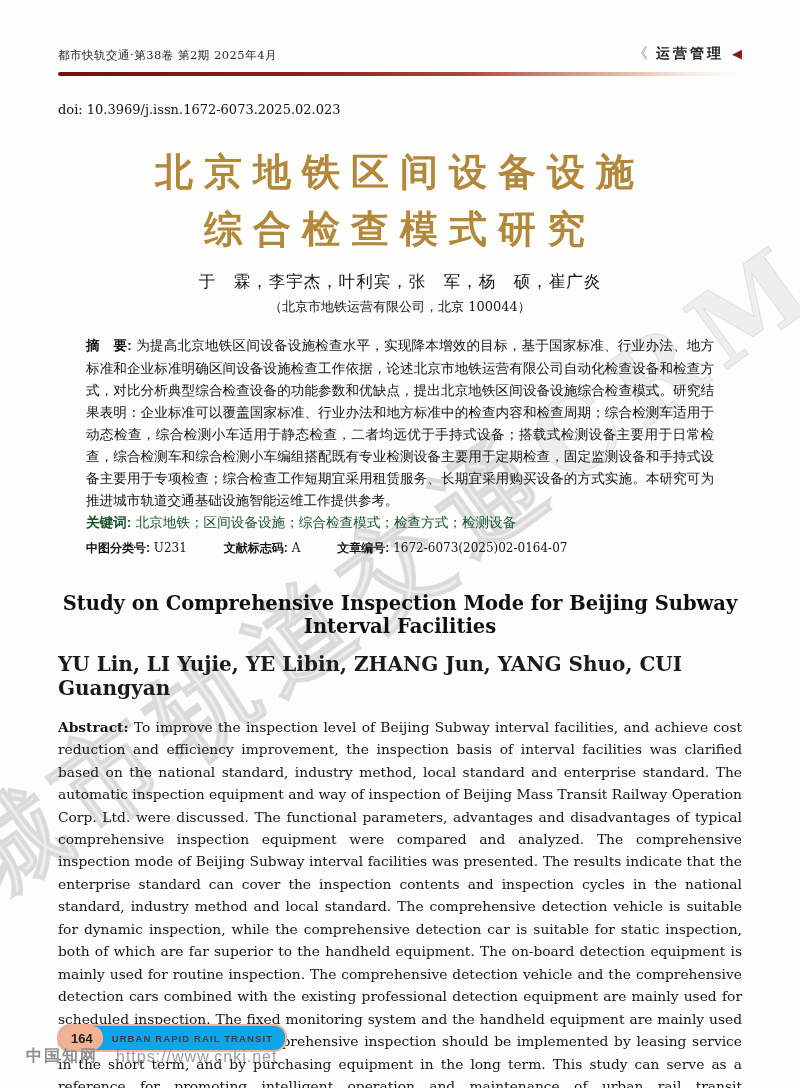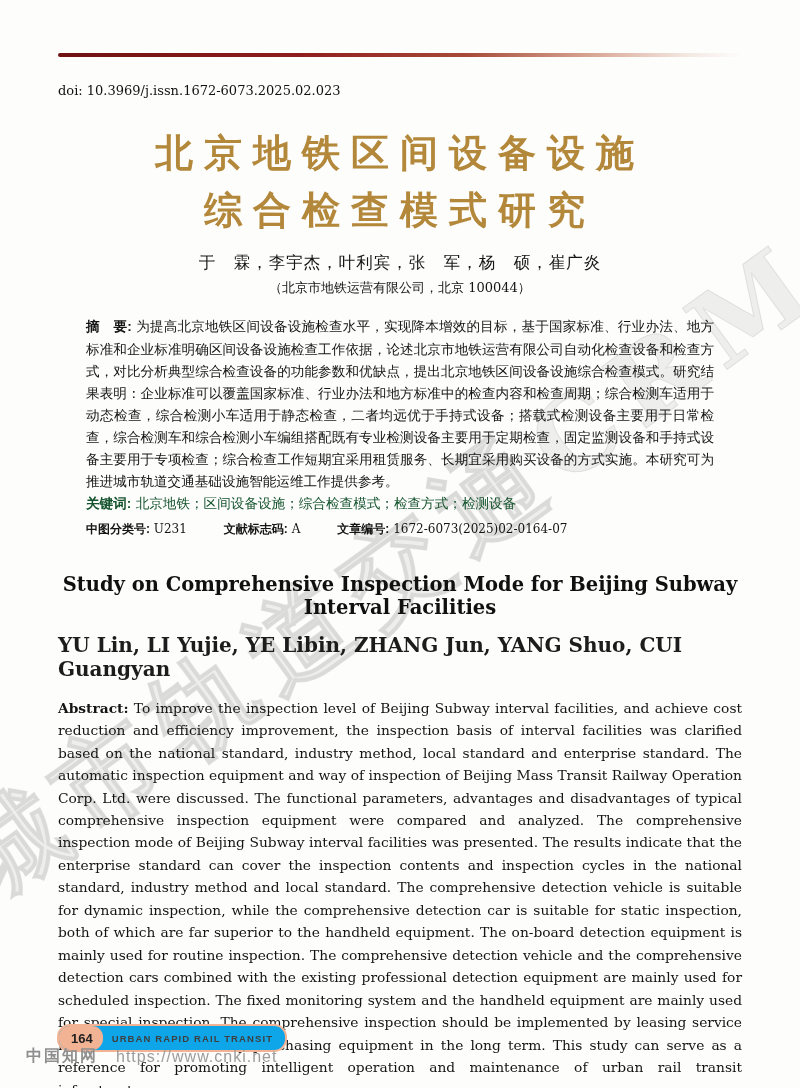--- a/index.html
+++ b/index.html
@@ -93,20 +93,28 @@
 </style>
 </head>
 <body>
 
 <div class="page">
 
   <div class="diag-watermark">城市轨道交通CRM</div>
 
   <div class="content">
 
+    <div class="header-row">
+      <span class="journal-info">都市快轨交通·第38卷 第2期 2025年4月</span>
+      <span class="section-tag">
+        <span class="guillemet">《</span>
+        <span class="section-label">运营管理</span>
+        <span class="tri">◀</span>
+      </span>
+    </div>
     <div class="header-rule"></div>
 
     <div class="doi-line">doi: 10.3969/j.issn.1672-6073.2025.02.023</div>
 
     <div class="title-cn">
       <div class="t-line">北京地铁区间设备设施</div>
       <div class="t-line">综合检查模式研究</div>
     </div>
 
     <div class="authors-cn">于　霖，李宇杰，叶利宾，张　军，杨　硕，崔广炎</div>

